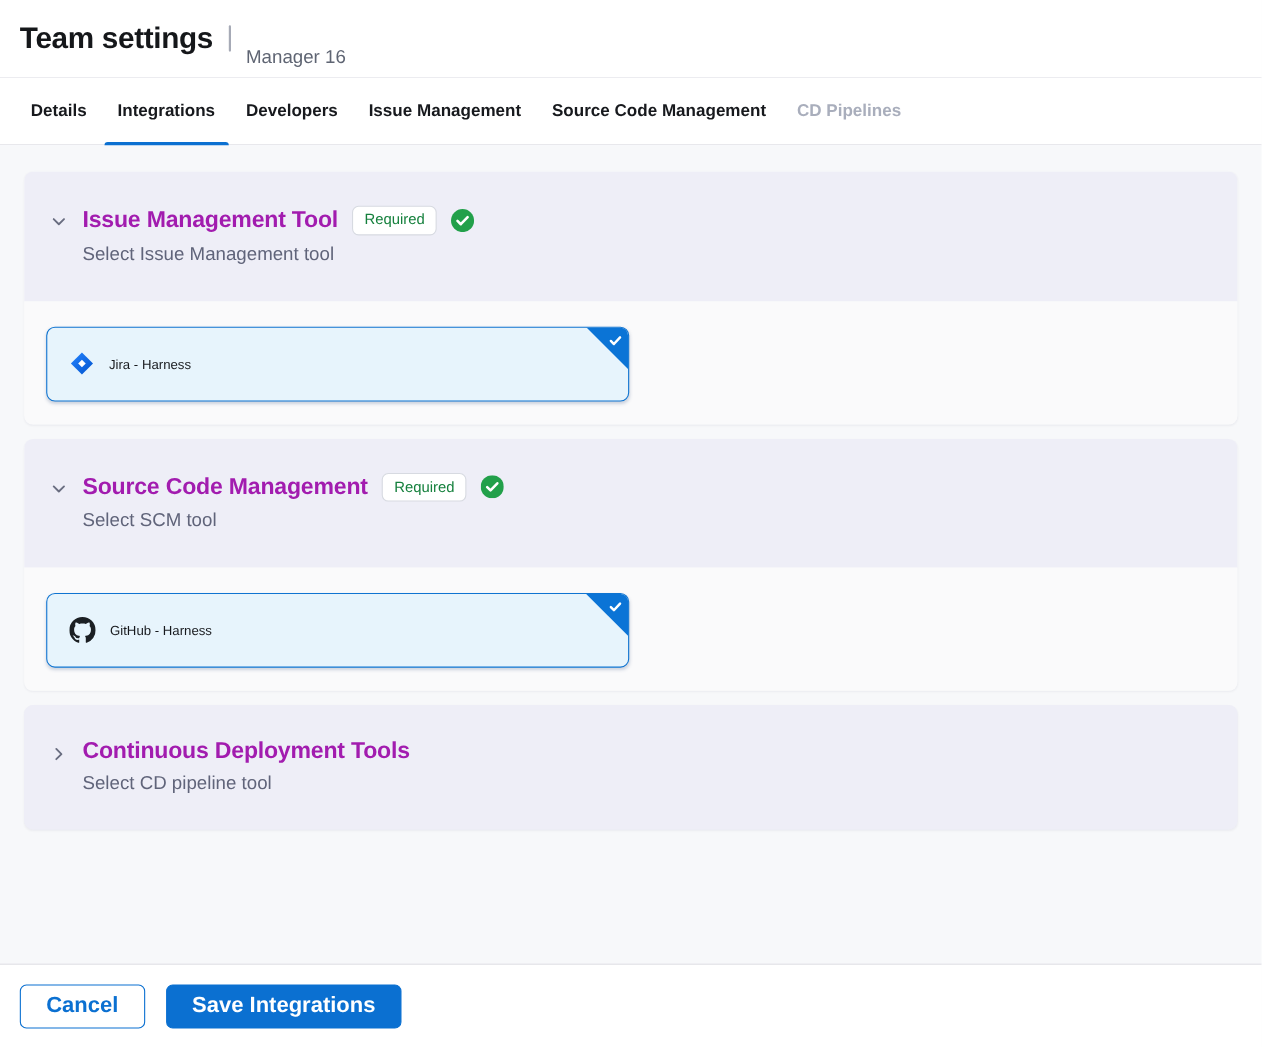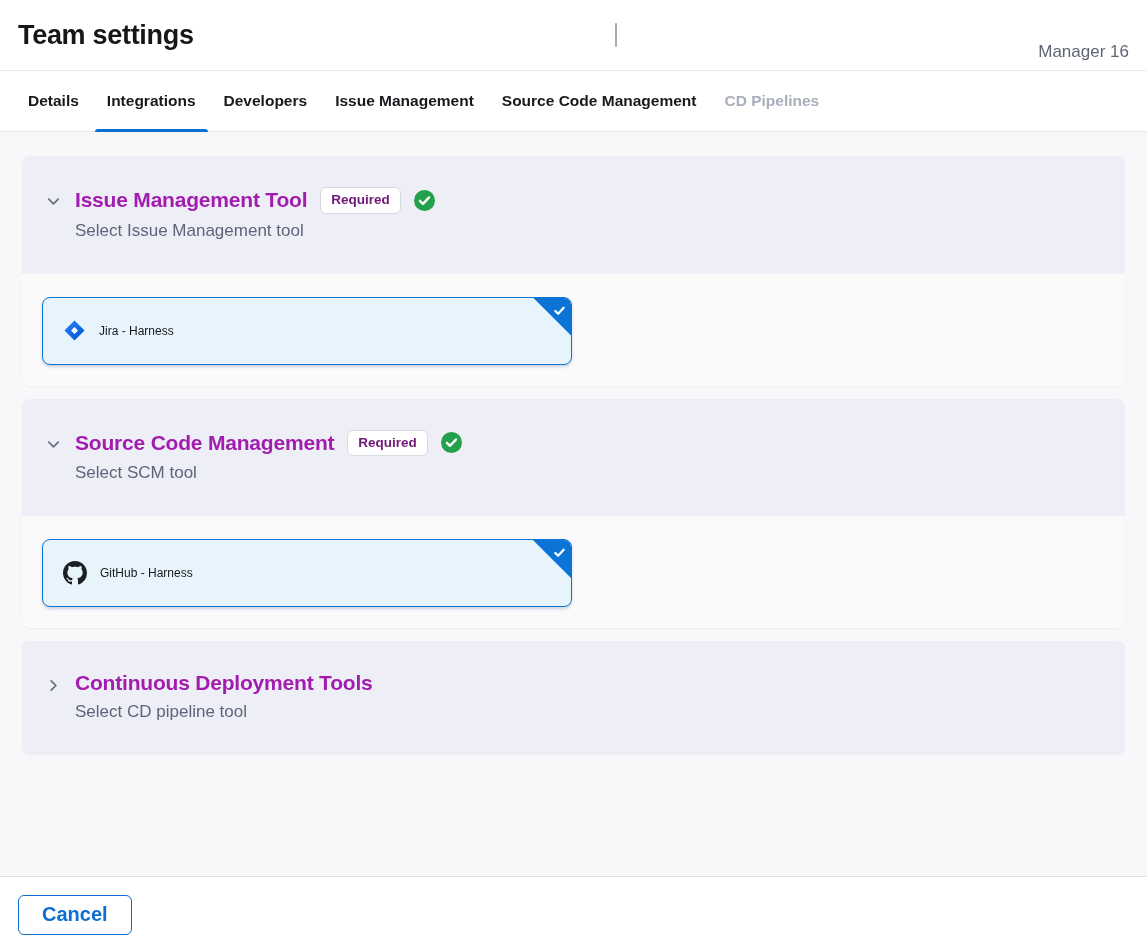--- a/index.html
+++ b/index.html
@@ -16,21 +16,20 @@
   
   .app-header {
     height:71px;
     flex:0 0 71px;
     display:flex;
     align-items:center;
     gap:14px;
     padding:16px 18px;
     border-bottom:1px solid #ececf0;
     background:#fff;
-    justify-content:space-between;
   }
   .page-title { font-size:27px; font-weight:700; color:#15171a; letter-spacing:-0.3px; }
   .title-divider { width:2px; height:24px; background:#a6aab6; border-radius:1px; }
   .page-subtitle { font-size:17px; color:#5f6573;margin-top:33px; }
 
   
   .tab-bar {
     height:61px;
     flex:0 0 61px;
     display:flex;
@@ -79,22 +78,22 @@
   }
   .chev-wrap { padding-top:7px; width:18px; flex:0 0 18px; cursor:pointer; display:flex; justify-content:center; }
   .section-title-row { display:flex; align-items:center; gap:13px; }
   .section-title { font-size:21px; font-weight:700; color:#a21caf; letter-spacing:-0.2px; }
   .badge {
     background:#ffffff;
     border:1px solid #d7dae1;
     border-radius:6px;
     padding:3px 10px 4px;
     font-size:13.5px;
-    font-weight:700;
-    color:#701a75;
+    font-weight:400;
+    color:#15803d;
     line-height:1.3;
   }
   .section-subtitle { font-size:17px; color:#60647a; margin-top:7px; }
   .section-body { background:#fafafb; padding:23px 20px 21px; }
 
   .tool-card {
     width:530px; height:68px;
     position:relative;
     background:#e7f4fc;
     border:1.5px solid #0f74d1;
@@ -262,13 +261,14 @@
         </div>
         <div class="section-subtitle">Select CD pipeline tool</div>
       </div>
     </div>
   </section>
 
 </main>
 
 <footer class="footer">
   <button class="btn btn-cancel">Cancel</button>
+  <button class="btn btn-save">Save Integrations</button>
 </footer>
 
 </body></html>

